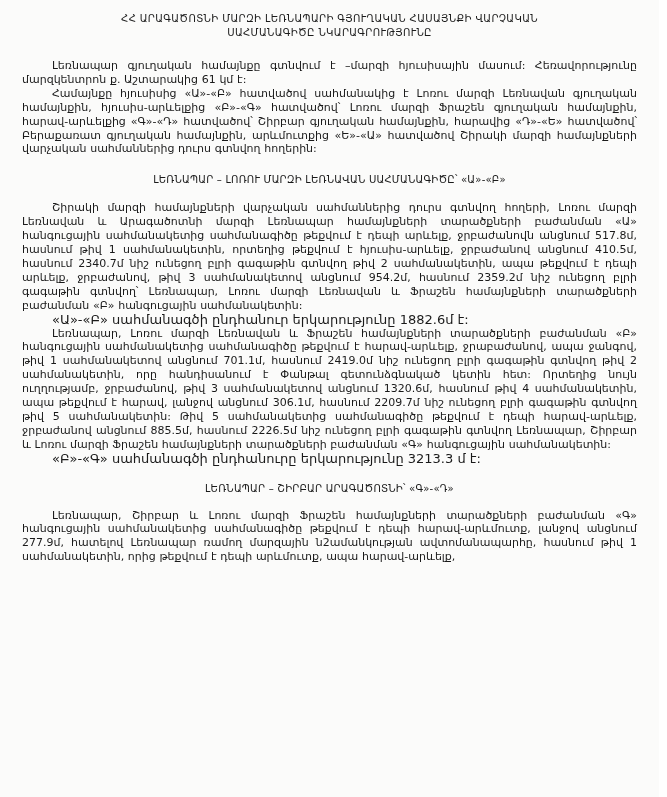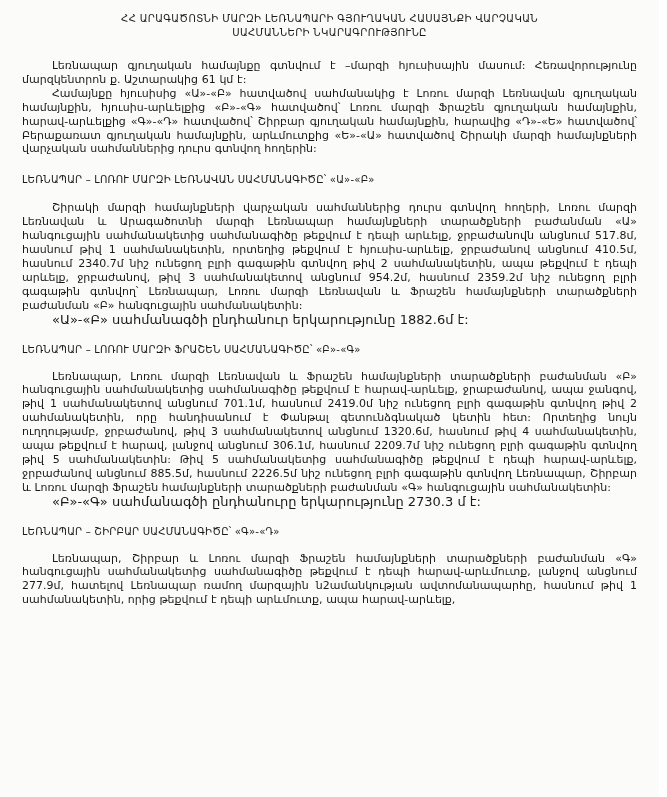--- a/index.html
+++ b/index.html
@@ -41,20 +41,21 @@
     text-align: justify;
     text-indent: 30px;
     margin: 0;
     color: #1a1a1a;
     word-spacing: 0.2px;
   }
   p.gap-before {
     margin-top: 13px;
   }
   .section-head {
+    text-align: center;
     font-size: 10.1px;
     line-height: 14px;
     margin: 17px 0 14px 0;
     color: #1a1a1a;
     letter-spacing: 0.2px;
   }
   .section-head.tight {
     margin-top: 16px;
     margin-bottom: 13px;
   }
@@ -67,32 +68,31 @@
   }
   .spacer-sm { height: 6px; }
 </style>
 </head>
 <body>
 
 <div class="page">
 
   <div class="doc-title">
     <span class="line">ՀՀ ԱՐԱԳԱԾՈՏՆԻ ՄԱՐԶԻ ԼԵՌՆԱՊԱՐԻ ԳՅՈՒՂԱԿԱՆ ՀԱՍԱՅՆՔԻ ՎԱՐՉԱԿԱՆ</span>
-    <span class="line">ՍԱՀՄԱՆՆԵՐԻ ՆԿԱՐԱԳՐՈՒԹՅՈՒՆԸ</span>
+    <span class="line">ՍԱՀՄԱՆԱԳԻԾԸ ՆԿԱՐԱԳՐՈՒԹՅՈՒՆԸ</span>
   </div>
 
   <div class="spacer-sm"></div>
 
   <p class="body-par gap-before">Լեռնապար գյուղական համայնքը գտնվում է –մարզի հյուսիսային մասում: Հեռավորությունը մարզկենտրոն ք. Աշտարակից 61 կմ է:</p>
   <p class="body-par">Համայնքը հյուսիսից «Ա»-«Բ» հատվածով սահմանակից է Լոռու մարզի Լեռնավան գյուղական համայնքին, հյուսիս-արևելքից «Բ»-«Գ» հատվածով՝ Լոռու մարզի Ֆրաշեն գյուղական համայնքին, հարավ-արևելքից «Գ»-«Դ» հատվածով՝ Շիրբար գյուղական համայնքին, հարավից «Դ»-«Ե» հատվածով՝ Բերաքառատ գյուղական համայնքին, արևմուտքից «Ե»-«Ա» հատվածով Շիրակի մարզի համայնքների վարչական սահմաններից դուրս գտնվող հողերին:</p>
 
   <div class="section-head">ԼԵՌՆԱՊԱՐ – ԼՈՌՈՒ ՄԱՐԶԻ ԼԵՌՆԱՎԱՆ ՍԱՀՄԱՆԱԳԻԾԸ՝ «Ա»-«Բ»</div>
   <p class="body-par">Շիրակի մարզի համայնքների վարչական սահմաններից դուրս գտնվող հողերի, Լոռու մարզի Լեռնավան և Արագածոտնի մարզի Լեռնապար համայնքների տարածքների բաժանման «Ա» հանգուցային սահմանակետից սահմանագիծը թեքվում է դեպի արևելք, ջրբաժանովն անցնում 517.8մ, հասնում թիվ 1 սահմանակետին, որտեղից թեքվում է հյուսիս-արևելք, ջրբաժանով անցնում 410.5մ, հասնում 2340.7մ նիշ ունեցող բլրի գագաթին գտնվող թիվ 2 սահմանակետին, ապա թեքվում է դեպի արևելք, ջրբաժանով, թիվ 3 սահմանակետով անցնում 954.2մ, հասնում 2359.2մ նիշ ունեցող բլրի գագաթին գտնվող՝ Լեռնապար, Լոռու մարզի Լեռնավան և Ֆրաշեն համայնքների տարածքների բաժանման «Բ» հանգուցային սահմանակետին:</p>
   <p class="quote-line">«Ա»-«Բ» սահմանագծի ընդհանուր երկարությունը 1882.6մ է:</p>
 
-  <div class="section-head tight">ԼԵՌՆԱՊԱՐ – ԼՈՌՈՒ ՄԱՐԶԻ ՖՐԱՇԵՆ ՍԱՀՄԱՆԱԳԻԾԸ՝  «Բ»-«Գ»</div>
   <p class="body-par">Լեռնապար, Լոռու մարզի Լեռնավան և Ֆրաշեն համայնքների տարածքների բաժանման «Բ» հանգուցային սահմանակետից սահմանագիծը թեքվում է հարավ-արևելք, ջրաբաժանով, ապա ջանգով, թիվ 1 սահմանակետով անցնում 701.1մ, հասնում 2419.0մ նիշ ունեցող բլրի գագաթին գտնվող թիվ 2 սահմանակետին, որը հանդիսանում է Փանթալ գետունձգնակած կետին հետ: Որտեղից նույն ուղղությամբ, ջրբաժանով, թիվ 3 սահմանակետով անցնում 1320.6մ, հասնում թիվ 4 սահմանակետին, ապա թեքվում է հարավ, լանջով անցնում 306.1մ, հասնում 2209.7մ նիշ ունեցող բլրի գագաթին գտնվող թիվ 5 սահմանակետին: Թիվ 5 սահմանակետից սահմանագիծը թեքվում է դեպի հարավ-արևելք, ջրբաժանով անցնում 885.5մ, հասնում 2226.5մ նիշ ունեցող բլրի գագաթին գտնվող Լեռնապար, Շիրբար և Լոռու մարզի Ֆրաշեն համայնքների տարածքների բաժանման «Գ» հանգուցային սահմանակետին:</p>
-  <p class="quote-line">«Բ»-«Գ» սահմանագծի ընդհանուրը երկարությունը 2730.3 մ է:</p>
+  <p class="quote-line">«Բ»-«Գ» սահմանագծի ընդհանուրը երկարությունը 3213.3 մ է:</p>
 
-  <div class="section-head tight">ԼԵՌՆԱՊԱՐ – ՇԻՐԲԱՐ ՍԱՀՄԱՆԱԳԻԾԸ՝   «Գ»-«Դ»</div>
+  <div class="section-head tight">ԼԵՌՆԱՊԱՐ – ՇԻՐԲԱՐ ԱՐԱԳԱԾՈՏՆԻ՝   «Գ»-«Դ»</div>
   <p class="body-par">Լեռնապար, Շիրբար և Լոռու մարզի Ֆրաշեն համայնքների տարածքների բաժանման «Գ» հանգուցային սահմանակետից սահմանագիծը թեքվում է դեպի հարավ-արևմուտք, լանջով անցնում 277.9մ, հատելով Լեռնապար ռամող մարզային ն2ամանկության ավտոմանապարհը, հասնում թիվ 1 սահմանակետին, որից թեքվում է դեպի արևմուտք, ապա հարավ-արևելք,</p>
 
 </div>
 
 </body></html>

